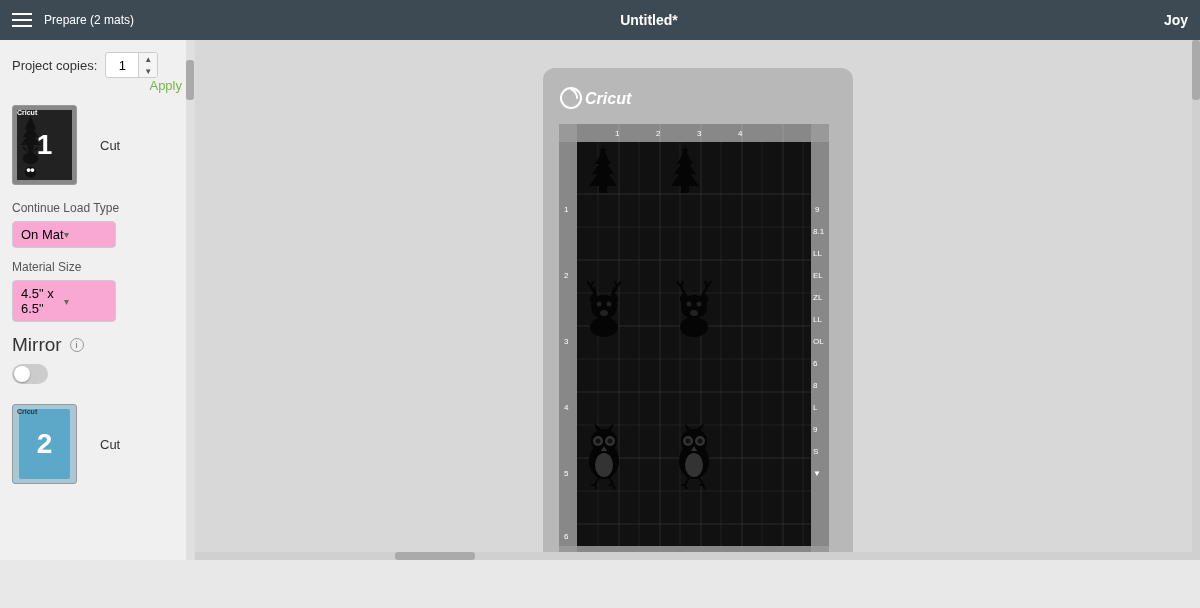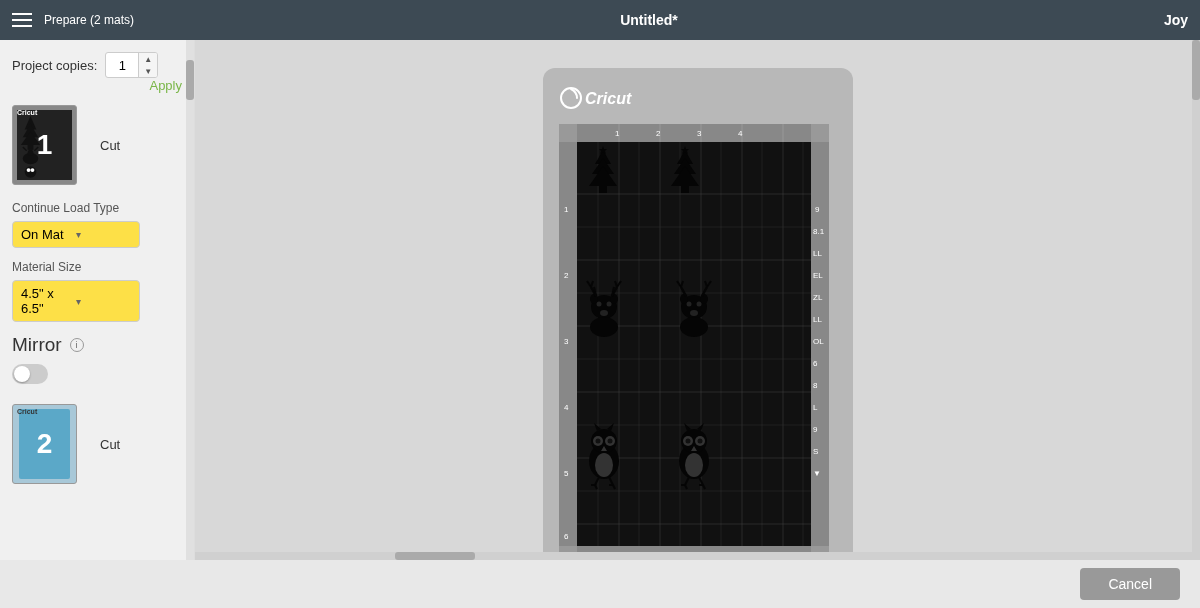--- a/index.html
+++ b/index.html
@@ -131,28 +131,28 @@
     .section-label {
       font-size: 12px;
       color: #555;
       margin-bottom: 6px;
       margin-top: 8px;
     }
 
     .select-control {
       display: flex;
       align-items: center;
-      background: #fde047;
+      background: #f9a8d4;
       border: 1px solid #ccc;
       border-radius: 4px;
       padding: 5px 8px;
       font-size: 13px;
       cursor: pointer;
       margin-bottom: 12px;
-      width: 128px;
+      width: 104px;
     }
     .select-control span { flex: 1; }
     .select-arrow { font-size: 10px; color: #666; }
 
     .mirror-row { display: flex; align-items: center; gap: 8px; margin-top: 4px; }
     .mirror-label { font-size: 19px; color: #333; }
     .info-icon { width: 14px; height: 14px; border-radius: 50%; border: 1px solid #999; display: inline-flex; align-items: center; justify-content: center; font-size: 9px; color: #666; cursor: pointer; }
 
     
     .toggle {
@@ -617,14 +617,13 @@
 
 <div class="canvas-hscroll">
   <div class="scroll-thumb-h"></div>
 </div>
 
 <div class="canvas-vscroll">
   <div class="scroll-thumb-v"></div>
 </div>
 
 <div class="footer">
-  <button class="btn-cancel">Cancel</button>
 </div>
 
 </body></html>

